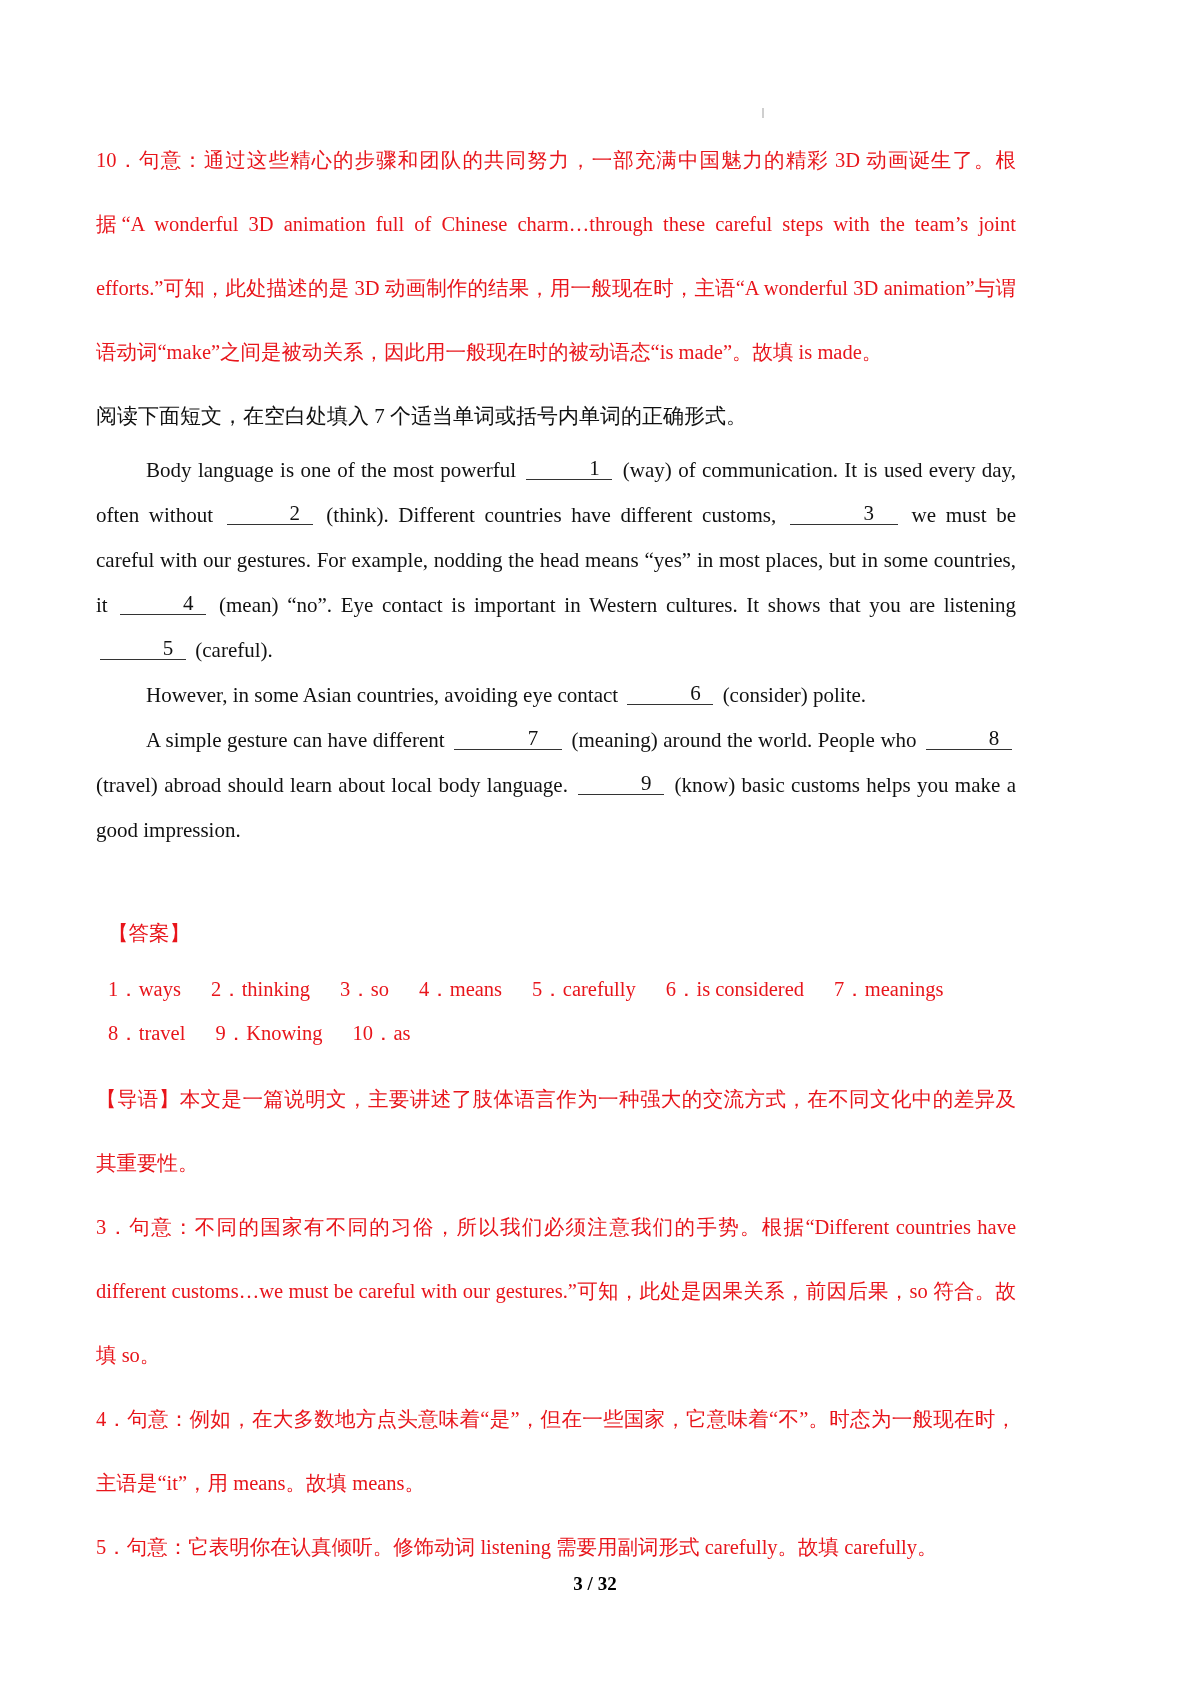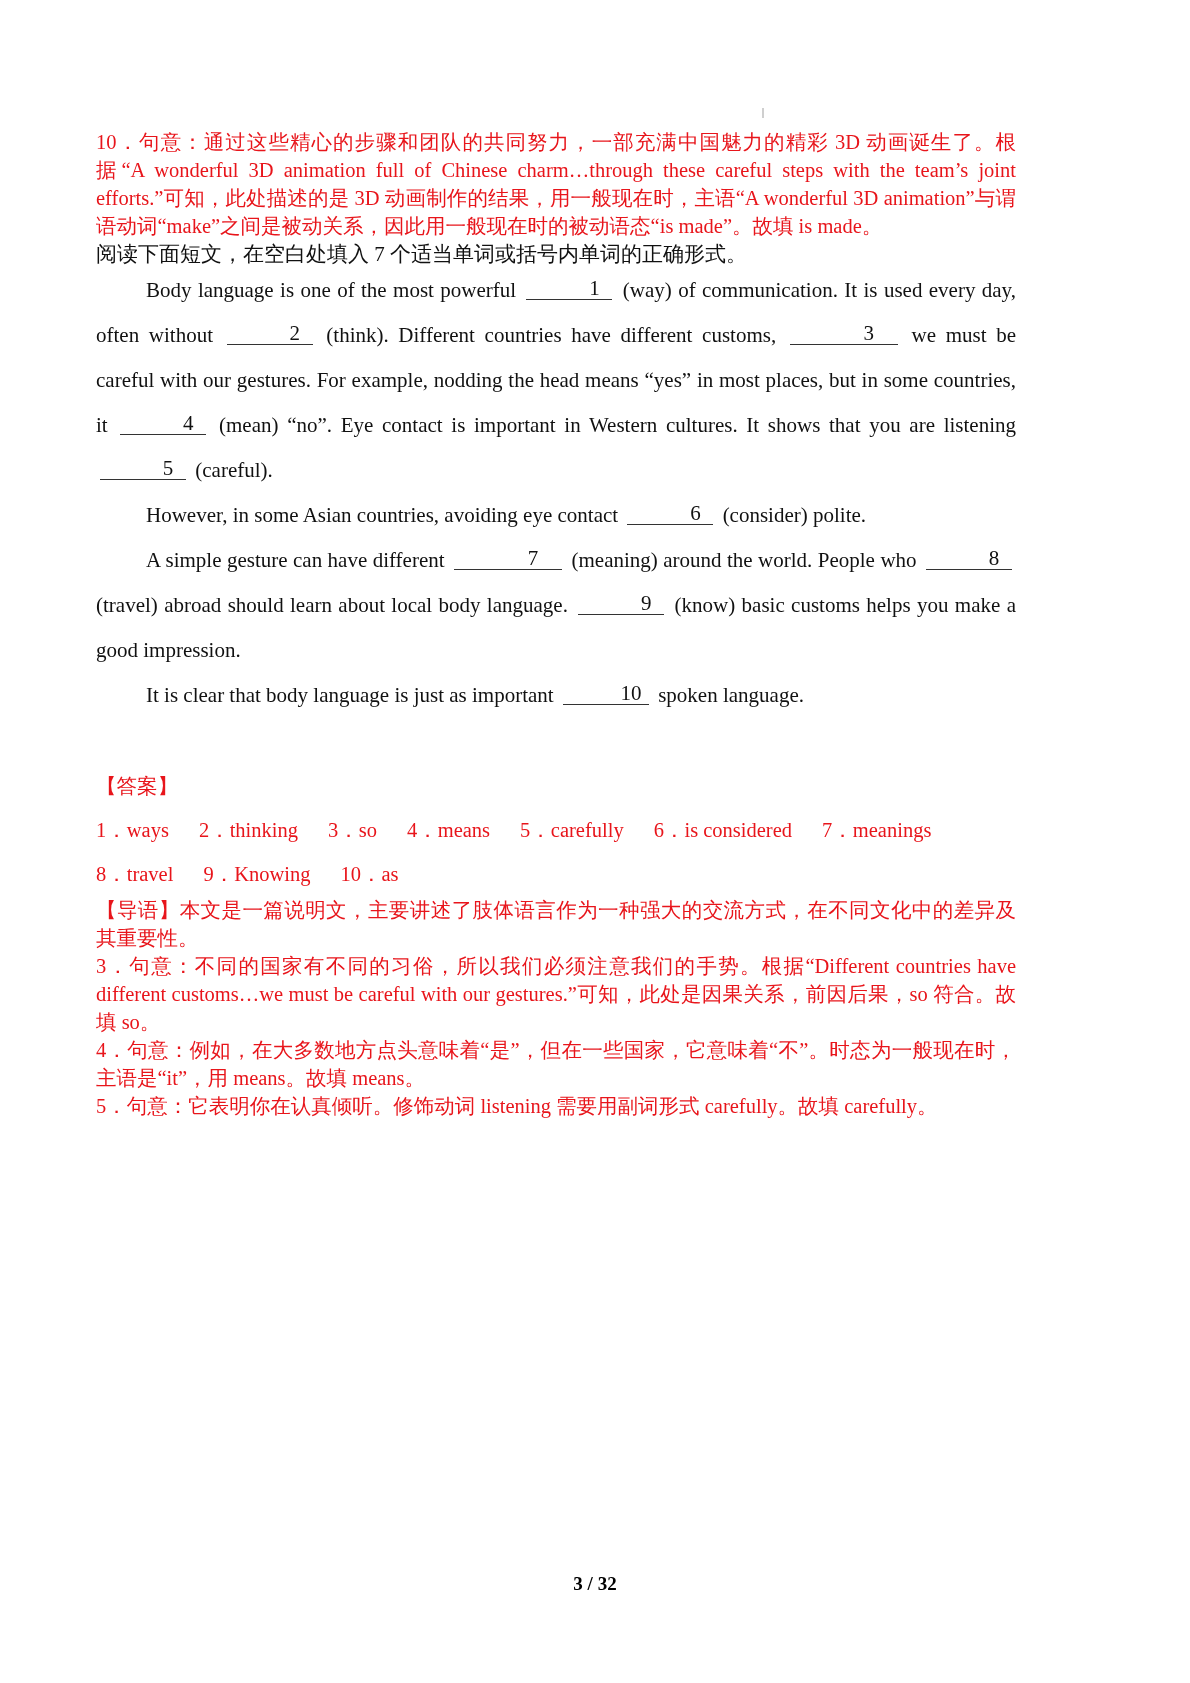--- a/index.html
+++ b/index.html
@@ -92,21 +92,21 @@
     color: #1f5fb0;
     font-weight: 700;
     font-size: 22px;
     text-align: center;
     margin: 14px 0 6px 0;
     letter-spacing: 0.5px;
   }
   p.line {
     margin: 0;
     font-size: 21px;
-    line-height: 28px;
+    line-height: 64px;
     text-align: justify;
     text-justify: inter-ideograph;
     position: relative;
     z-index: 2;
   }
   p.line.red {
     font-size: 20.5px;
   }
   p.indent {
     text-indent: 50px;
@@ -125,21 +125,21 @@
     border-bottom: 1.4px solid #333;
     text-align: center;
     line-height: 1.05;
     margin: 0 4px;
     position: relative;
     top: -2px;
   }
   .blank.w-lg { min-width: 108px; }
 
   .answers-line {
-    margin: 0;
+    margin: 12px;
     font-size: 20.5px;
     line-height: 44px;
     color: #e8151b;
     position: relative;
     z-index: 2;
   }
   .ans-item {
     display: inline-block;
     margin-right: 30px;
     white-space: nowrap;
@@ -181,21 +181,20 @@
 
     <p class="line red">10．句意：通过这些精心的步骤和团队的共同努力，一部充满中国魅力的精彩 3D 动画诞生了。根据“A wonderful 3D animation full of Chinese charm…through these careful steps with the team’s joint efforts.”可知，此处描述的是 3D 动画制作的结果，用一般现在时，主语“A wonderful 3D animation”与谓语动词“make”之间是被动关系，因此用一般现在时的被动语态“is made”。故填 is made。</p>
 
 
     <p class="line">阅读下面短文，在空白处填入 7 个适当单词或括号内单词的正确形式。</p>
 
     <div id="passage-body">
         <p class="blk-para indent"><span> Body language is one of the most powerful </span><span class="blank">1</span><span> (way) of communication. It is used every day, often without </span><span class="blank">2</span><span> (think). Different countries have different customs, </span><span class="blank w-lg">3</span><span> we must be careful with our gestures. For example, nodding the head means “yes” in most places, but in some countries, it </span><span class="blank">4</span><span> (mean) “no”. Eye contact is important in Western cultures. It shows that you are listening </span><span class="blank">5</span><span> (careful). </span></p>
         <p class="blk-para indent"><span> However, in some Asian countries, avoiding eye contact </span><span class="blank">6</span><span> (consider) polite. </span></p>
         <p class="blk-para indent"><span> A simple gesture can have different </span><span class="blank w-lg">7</span><span> (meaning) around the world. People who </span><span class="blank">8</span><span> (travel) abroad should learn about local body language. </span><span class="blank">9</span><span> (know) basic customs helps you make a good impression. </span></p>
-        <p class="blk-para indent"><span> It is clear that body language is just as important </span><span class="blank">10</span><span> spoken language. </span></p>
       </div>
 
     <div class="gap-top"></div>
 
     <p class="answers-line">【答案】</p>
     <div id="answer-items" class="answers-line"><span class="ans-item">1．ways</span><span class="ans-item">2．thinking</span><span class="ans-item">3．so</span><span class="ans-item">4．means</span><span class="ans-item">5．carefully</span><span class="ans-item">6．is considered</span><span class="ans-item">7．meanings</span><span class="ans-item">8．travel</span><span class="ans-item">9．Knowing</span><span class="ans-item">10．as</span></div>
 
     <p class="line red"><span>【导语】</span><span>本文是一篇说明文，主要讲述了肢体语言作为一种强大的交流方式，在不同文化中的差异及其重要性。</span></p>
 
     <div id="explanation-list">

